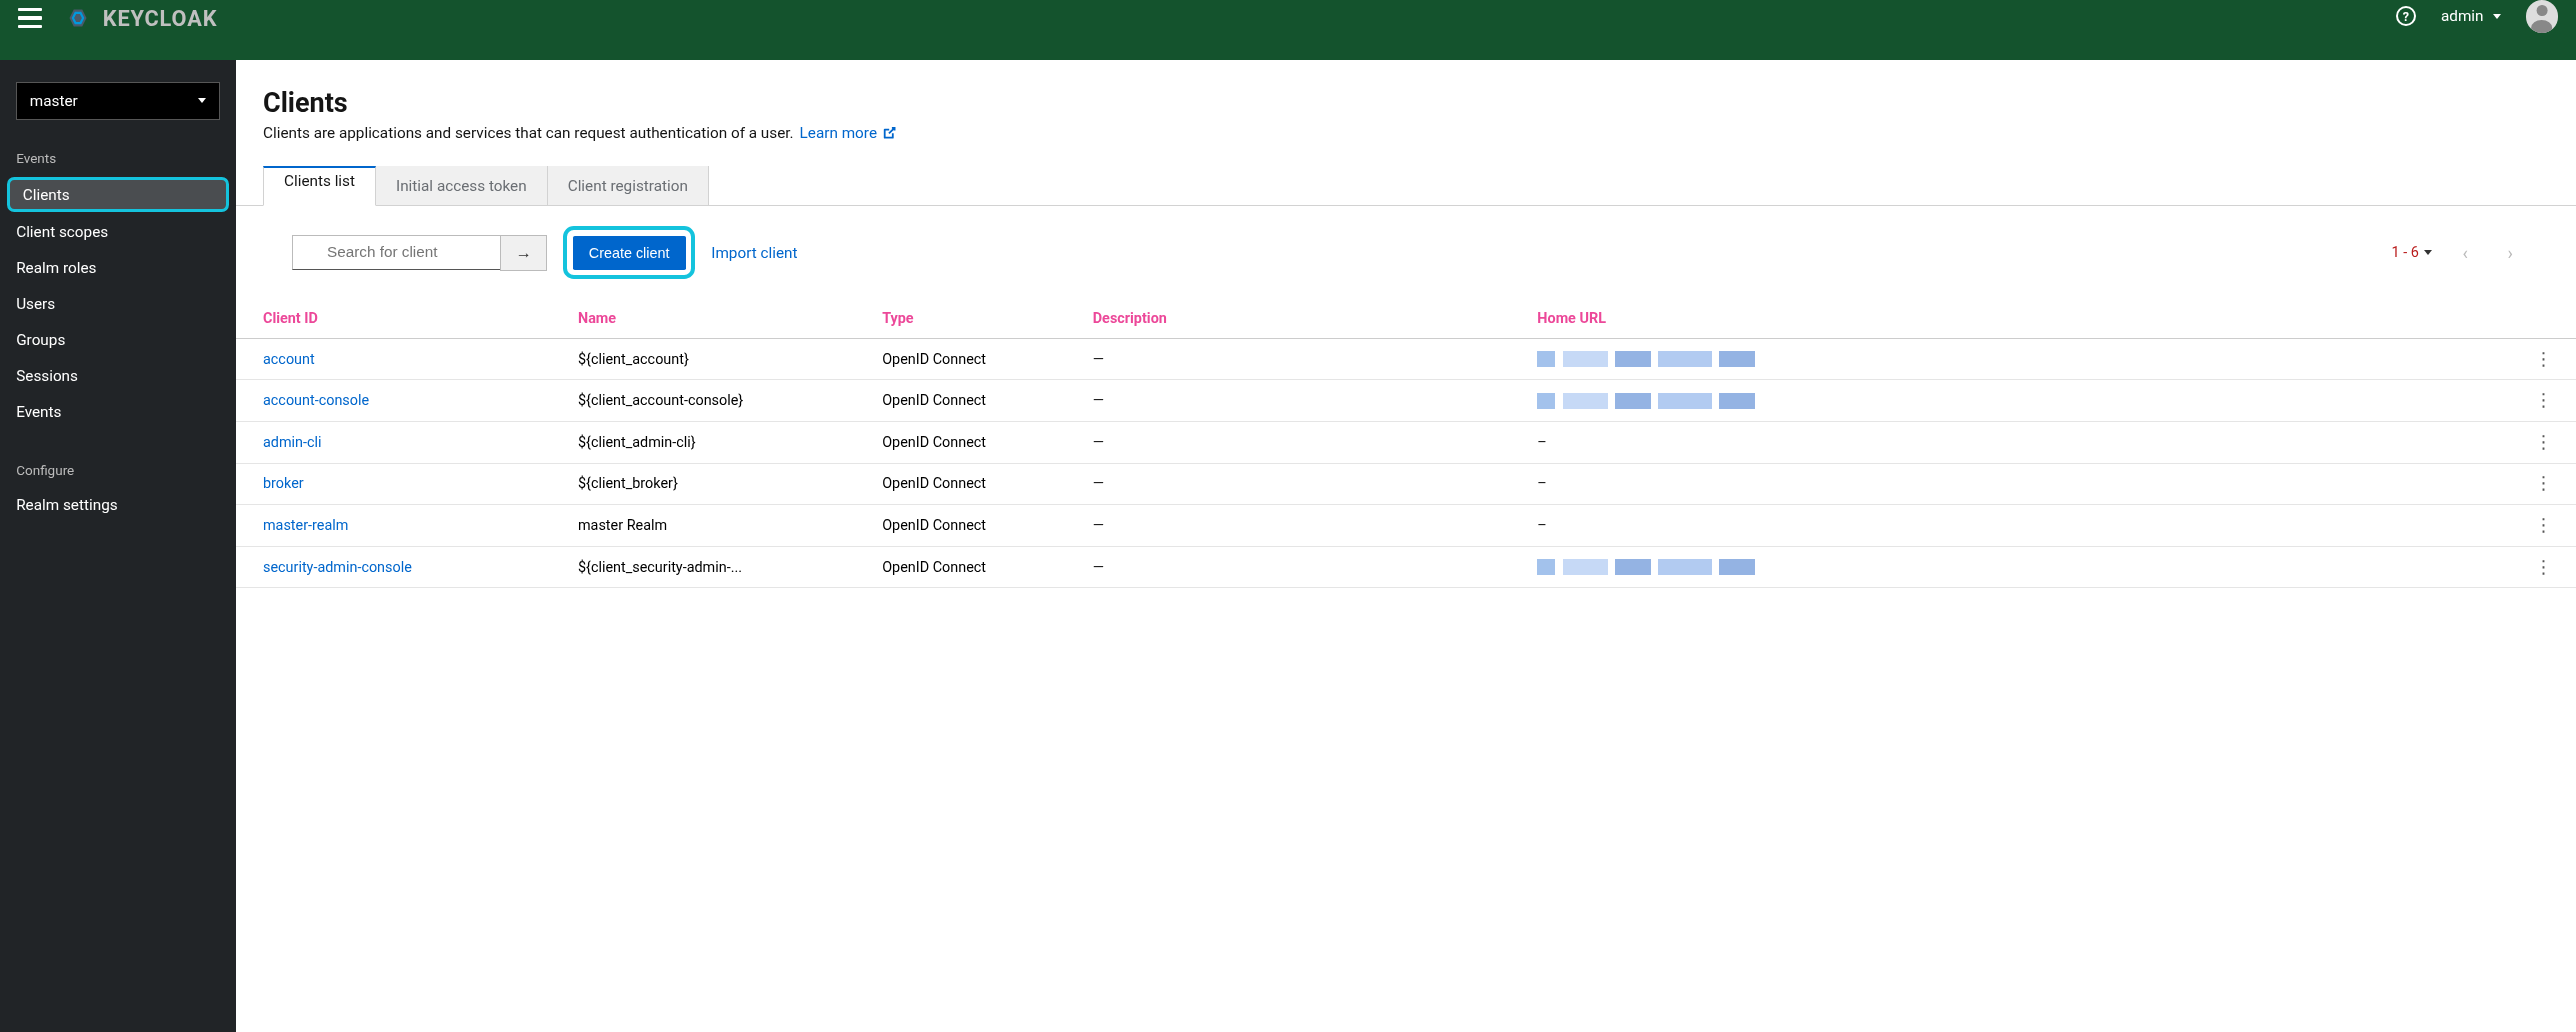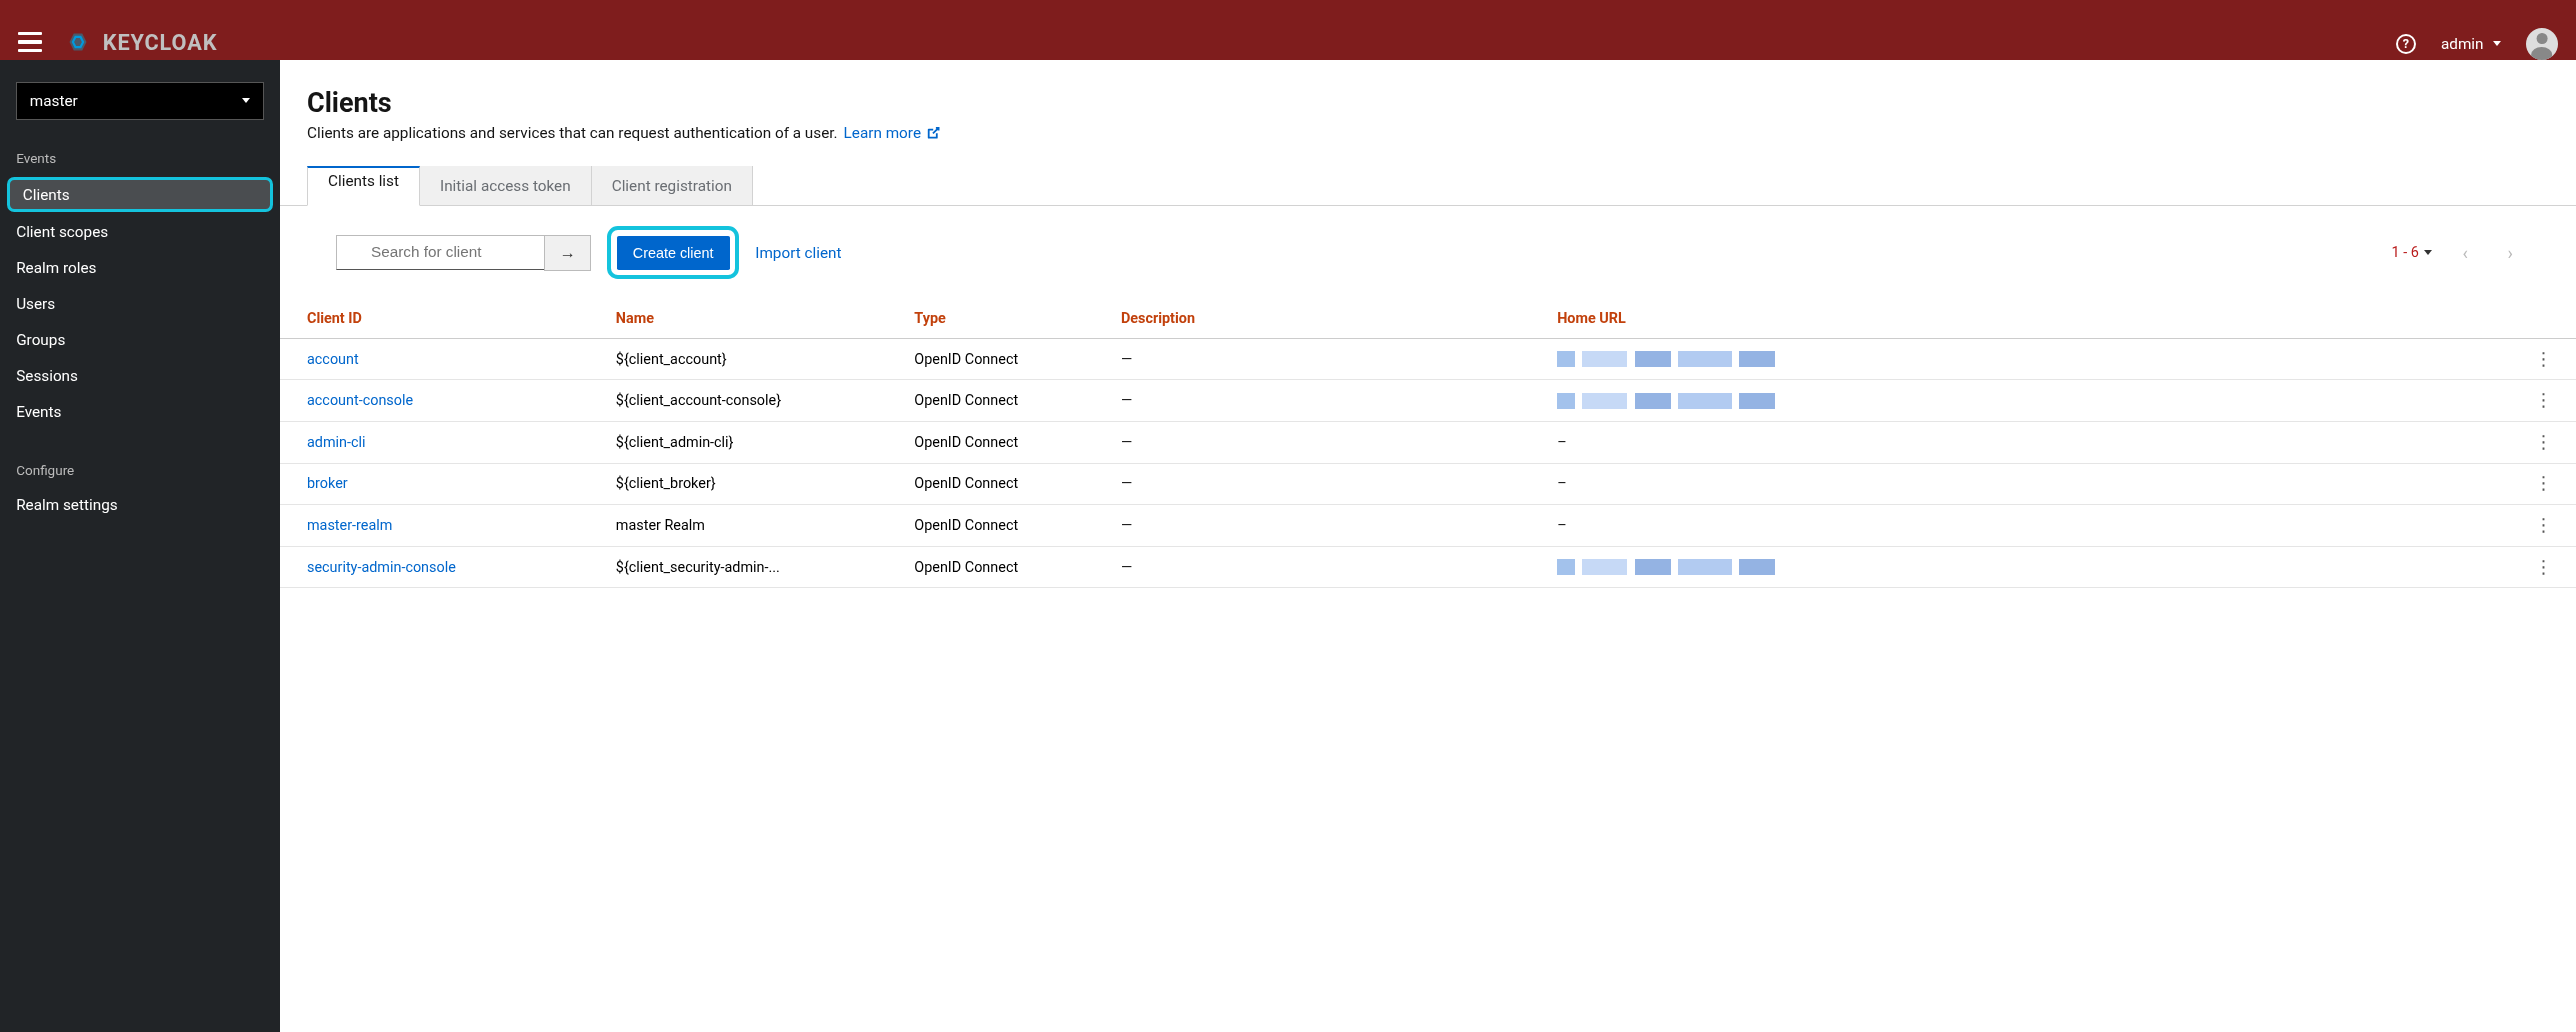--- a/index.html
+++ b/index.html
@@ -1,39 +1,39 @@
 <!DOCTYPE html>
 <html style="font-size:14.4px"><head>
 <meta charset="utf-8">
 <style>
 * { margin: 0; padding: 0; box-sizing: border-box; }
 body { font-family: -apple-system, BlinkMacSystemFont, "Segoe UI", Roboto, sans-serif; background: #fff; overflow: hidden; }
 
 
-.header { height: 60px; background: #7f1d1d; display: flex; align-items: flex-end; padding: 0 18px; justify-content: space-between; }
+.header { height: 60px; background: #14532d; display: flex; align-items: flex-start; padding: 0 18px; justify-content: space-between; }
 .header-left { display: flex; align-items: center; gap: 18px; }
 .hamburger { width: 23.5px; height: 20px; display: flex; flex-direction: column; justify-content: space-between; cursor: pointer; }
 .hamburger span { display: block; height: 3.2px; background: #fff; border-radius: 0.9px; }
 .logo { display: flex; align-items: center; gap: 7.2px; }
 .logo-mark { width: 36px; height: 36px; display: flex; align-items: center; justify-content: center; }
 .logo-text { color: #c0c0c0; font-size: 21.7px; font-weight: 700; letter-spacing: 0.9px; }
 .header-right { display: flex; align-items: center; gap: 25px; }
 .help-icon { width: 20px; height: 20px; border: 2.3px solid #fff; border-radius: 50%; display: flex; align-items: center; justify-content: center; color: #fff; font-size: 12.6px; font-weight: bold; cursor: pointer; }
 .user-menu { display: flex; align-items: center; gap: 9px; color: #fff; font-size: 15.3px; cursor: pointer; }
 .dropdown-caret { width: 0; height: 0; border-left: 4.5px solid transparent; border-right: 4.5px solid transparent; border-top: 5.4px solid #fff; }
 .avatar { width: 32.5px; height: 32.5px; background: radial-gradient(circle at 50% 35%, #888 0%, #888 25%, #ccc 26%); border-radius: 50%; position: relative; overflow: hidden; }
 .avatar::before { content: ""; position: absolute; top: 5.4px; left: 50%; transform: translateX(-50%); width: 10.8px; height: 10.8px; background: #888; border-radius: 50%; }
 .avatar::after { content: ""; position: absolute; bottom: -3.6px; left: 50%; transform: translateX(-50%); width: 21.7px; height: 16.2px; background: #888; border-radius: 50% 50% 0 0; }
 .avatar { background: #ddd; }
 
 
 .layout { display: flex; height: calc(100vh - 60px); }
 
 
-.sidebar { width: 280px; background: #212427; color: #fff; padding: 21.7px 0; flex-shrink: 0; overflow-y: auto; }
+.sidebar { width: 236px; background: #212427; color: #fff; padding: 21.7px 0; flex-shrink: 0; overflow-y: auto; }
 .realm-selector { margin: 0 16.2px 21.7px; border: 0.9px solid #565656; background: #000; padding: 9px 12.6px; display: flex; justify-content: space-between; align-items: center; cursor: pointer; font-size: 15.3px; }
 .section-label { padding: 9px 16.2px; font-size: 13.5px; color: #bbb; }
 .nav-item { padding: 9px 16.2px; font-size: 15.3px; color: #fff; cursor: pointer; }
 .nav-item.active { background: #4a4d50; border: 3.6px solid #14c3dd; border-radius: 7.2px; margin: 1.8px 7.2px; padding: 5.4px 12.6px; }
 
 
 .main { flex: 1; padding: 27px 0 0 0; overflow-y: auto; }
 .page-header { padding: 0 27px; }
 .page-title { font-size: 27px; font-weight: 700; color: #151515; margin-bottom: 5.4px; }
 .page-desc { font-size: 15.3px; color: #151515; display: flex; align-items: center; gap: 6px; }
@@ -55,21 +55,21 @@
 .create-wrap { border: 4.5px solid #14c3dd; border-radius: 10.8px; padding: 5.4px; }
 .btn-primary { background: #0066cc; color: #fff; border: none; padding: 9px 16.2px; font-size: 14.4px; cursor: pointer; border-radius: 1.8px; }
 .import-link { color: #0066cc; font-size: 15.3px; text-decoration: none; }
 .toolbar-right { margin-left: auto; display: flex; align-items: center; gap: 21.7px; padding-right: 27px; }
 .pagination { display: flex; align-items: center; gap: 5px; color: #b91c1c; font-size: 14.4px; }
 .pagenav { color: #bbb; font-size: 18px; padding: 0 9px; }
 
 
 .table { width: 100%; border-collapse: collapse; }
 .table th, .table td { text-align: left; padding: 10.8px 14.4px; border-bottom: 0.9px solid #e5e5e5; font-size: 14.4px; }
-.table th { font-weight: 700; color: #c2410c; border-bottom: 0.9px solid #ccc; }
+.table th { font-weight: 700; color: #ec4899; border-bottom: 0.9px solid #ccc; }
 .table th:first-child, .table td:first-child { padding-left: 27px; }
 .client-link { color: #0066cc; text-decoration: none; }
 .dash { color: #151515; }
 .url-img { display: flex; gap: 7.2px; align-items: center; }
 .blur-box { height: 16.2px; background: #6699e0; opacity: 0.6; }
 .blur-box.d1 { width: 18px; }
 .blur-box.d2 { width: 45px; background: #a0c0f0; }
 .blur-box.d3 { width: 36px; background: #4d80d0; }
 .blur-box.d4 { width: 54px; background: #7fa8e8; }
 .kebab { cursor: pointer; padding: 0 9px; color: #555; font-size: 18px; line-height: 1; letter-spacing: 0; }

